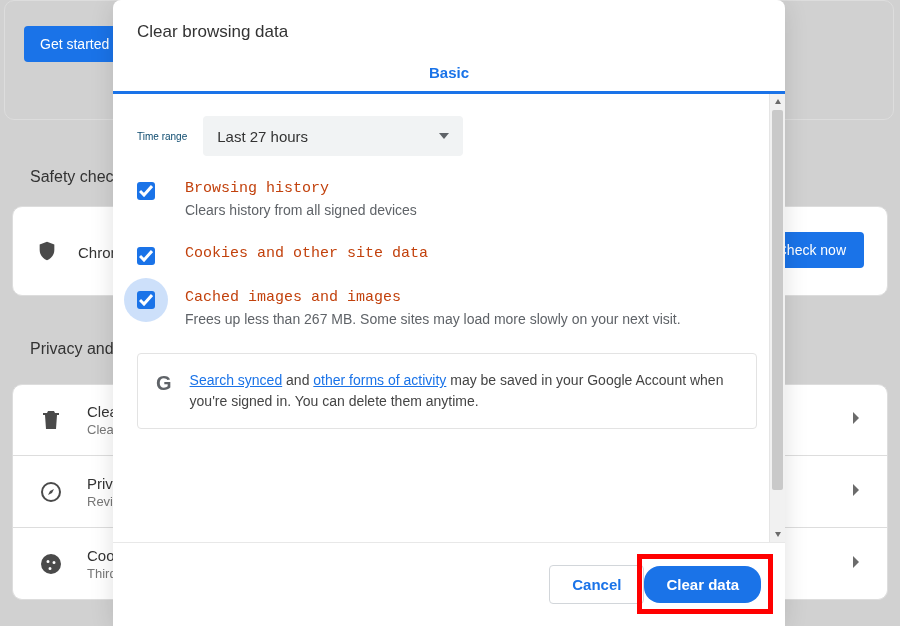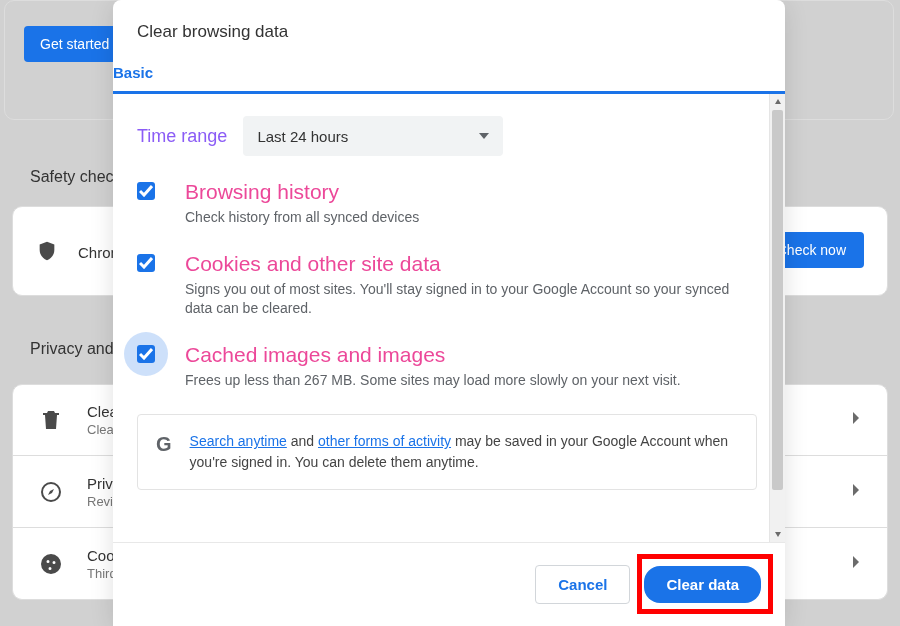--- a/index.html
+++ b/index.html
@@ -55,60 +55,60 @@
 .bg .row .chev{margin-left:auto;}
 .bg .row .chev svg{width:10px;height:14px;fill:#6b6b6b;}
 
 .modal {
   position:absolute; left:113px; top:0; width:672px; height:626px;
   background:#fff; border-radius:8px; box-shadow:0 4px 24px rgba(0,0,0,.12);
   display:flex; flex-direction:column; z-index:10;
 }
 .modal-title{font-size:17px;color:#333;padding:22px 24px 10px;}
 .tabs{display:flex;border-bottom:1px solid #e0e0e0;}
-.tab{flex:1;padding:12px 0;font-size:15px;color:#5f6368;cursor:pointer;}
+.tab{flex:1;text-align:center;padding:12px 0;font-size:15px;color:#5f6368;cursor:pointer;}
 .tab.active{color:#1a73e8;font-weight:600;position:relative;}
 .tab.active::after{content:"";position:absolute;left:0;right:0;bottom:-1px;height:3px;background:#1a73e8;}
 .body{flex:1;position:relative;overflow:hidden;}
 .scroll{
   position:absolute;inset:0;overflow-y:auto;padding:0 28px 0 24px;
 }
 .time-row{display:flex;align-items:center;margin:22px 0 16px;}
-.time-label{font-size:18px;color:#8b5cf6;margin-right:16px;}
+.time-label{font-size:10px;color:#0c4a6e;margin-right:16px;}
 .select{
   flex:0 0 260px;height:40px;background:#f1f3f4;border-radius:4px;
   display:flex;align-items:center;justify-content:space-between;
   padding:0 14px;font-size:15px;color:#333;cursor:pointer;
 }
 .select .caret{width:0;height:0;border-left:5px solid transparent;border-right:5px solid transparent;border-top:6px solid #5f6368;}
 .check-row{display:flex;margin:24px 0;}
 .cb-wrap{width:48px;position:relative;}
 .cb{width:18px;height:18px;background:#1a73e8;border-radius:3px;position:relative;margin-top:2px;}
 .cb svg{position:absolute;left:2px;top:3px;width:14px;height:12px;fill:none;stroke:#fff;stroke-width:3;}
 .cb-halo{position:absolute;left:-13px;top:-11px;width:44px;height:44px;border-radius:50%;background:rgba(26,115,232,.22);}
 .ct{flex:1;}
-.ct-title{font-size:21px;color:#ec4899;}
+.ct-title{font-size:15px;color:#c2410c;font-family:Liberation Mono, monospace;}
 .ct-sub{font-size:14px;color:#5f6368;margin-top:4px;line-height:1.4;}
 .info-card{
   border:1px solid #e3e3e3;border-radius:4px;padding:16px 18px;
   display:flex;align-items:flex-start;margin-top:10px;margin-bottom:20px;
 }
 .info-card .g{font-size:20px;font-weight:600;color:#5f6368;margin-right:18px;margin-top:2px;}
 .info-card .txt{font-size:14px;color:#444;line-height:1.5;}
 .info-card a{color:#1a73e8;text-decoration:underline;}
 .scrollbar{
   position:absolute;right:0;top:0;bottom:0;width:16px;background:#f1f1f1;border-left:1px solid #e5e5e5;
 }
 .sb-btn{height:16px;display:flex;align-items:center;justify-content:center;}
 .sb-btn svg{width:8px;height:8px;fill:#6b6b6b;}
 .sb-track{position:absolute;top:16px;bottom:16px;left:0;right:0;}
 .sb-thumb{position:absolute;top:0;left:2px;right:2px;height:380px;background:#c9c9c9;border-radius:2px;}
 .footer{
   border-top:1px solid #e8e8e8;background:#fff;height:84px;
-  display:flex;align-items:center;justify-content:flex-end;padding:0 24px;gap:14px;
+  display:flex;align-items:center;justify-content:flex-end;padding:0 24px;
 }
 .btn-cancel{
   background:#fff;border:1px solid #d2d6da;color:#1a73e8;font-weight:600;
   font-size:15px;padding:10px 22px;border-radius:4px;cursor:pointer;
 }
 .btn-clear{
   background:#1a73e8;border:none;color:#fff;font-weight:600;
   font-size:15px;padding:10px 22px;border-radius:16px;cursor:pointer;
 }
 .red-box{
@@ -180,50 +180,49 @@
 
   <div class="tabs">
     <div class="tab active">Basic</div>
   </div>
 
   <div class="body">
     <div class="scroll">
       <div class="time-row">
         <div class="time-label">Time range</div>
         <div class="select">
-          <span>Last 24 hours</span>
+          <span>Last 27 hours</span>
           <span class="caret"></span>
         </div>
       </div>
 
       <div class="check-row">
         <div class="cb-wrap">
           <div class="cb">
             <svg viewBox="0 0 14 12">
                 <polyline points="1,6 5,10 13,1"></polyline>
               </svg>
           </div>
         </div>
         <div class="ct">
           <div class="ct-title">Browsing history</div>
-          <div class="ct-sub">Check history from all synced devices</div>
+          <div class="ct-sub">Clears history from all signed devices</div>
         </div>
       </div>
 
       <div class="check-row">
         <div class="cb-wrap">
           <div class="cb">
             <svg viewBox="0 0 14 12">
                 <polyline points="1,6 5,10 13,1"></polyline>
               </svg>
           </div>
         </div>
         <div class="ct">
           <div class="ct-title">Cookies and other site data</div>
-          <div class="ct-sub">Signs you out of most sites. You'll stay signed in to your Google Account so your synced data can be cleared.</div>
         </div>
       </div>
 
       <div class="check-row">
         <div class="cb-wrap">
           <div class="cb-halo"></div>
           <div class="cb">
             <svg viewBox="0 0 14 12">
                 <polyline points="1,6 5,10 13,1"></polyline>
               </svg>
@@ -231,21 +230,21 @@
         </div>
         <div class="ct">
           <div class="ct-title">Cached images and images</div>
           <div class="ct-sub">Frees up less than 267 MB. Some sites may load more slowly on your next visit.</div>
         </div>
       </div>
 
       <div class="info-card">
         <div class="g">G</div>
         <div class="txt">
-          <a>Search anytime</a><span> and </span><a>other forms of activity</a><span> may be saved in your Google Account when you're signed in. You can delete them anytime.</span>
+          <a>Search synced</a><span> and </span><a>other forms of activity</a><span> may be saved in your Google Account when you're signed in. You can delete them anytime.</span>
         </div>
       </div>
     </div>
 
     <div class="scrollbar">
       <div class="sb-btn" style="position:absolute;top:0;left:0;right:0;">
         <svg viewBox="0 0 8 8">
             <path d="M4 1L1 6h6z"></path>
           </svg>
       </div>

